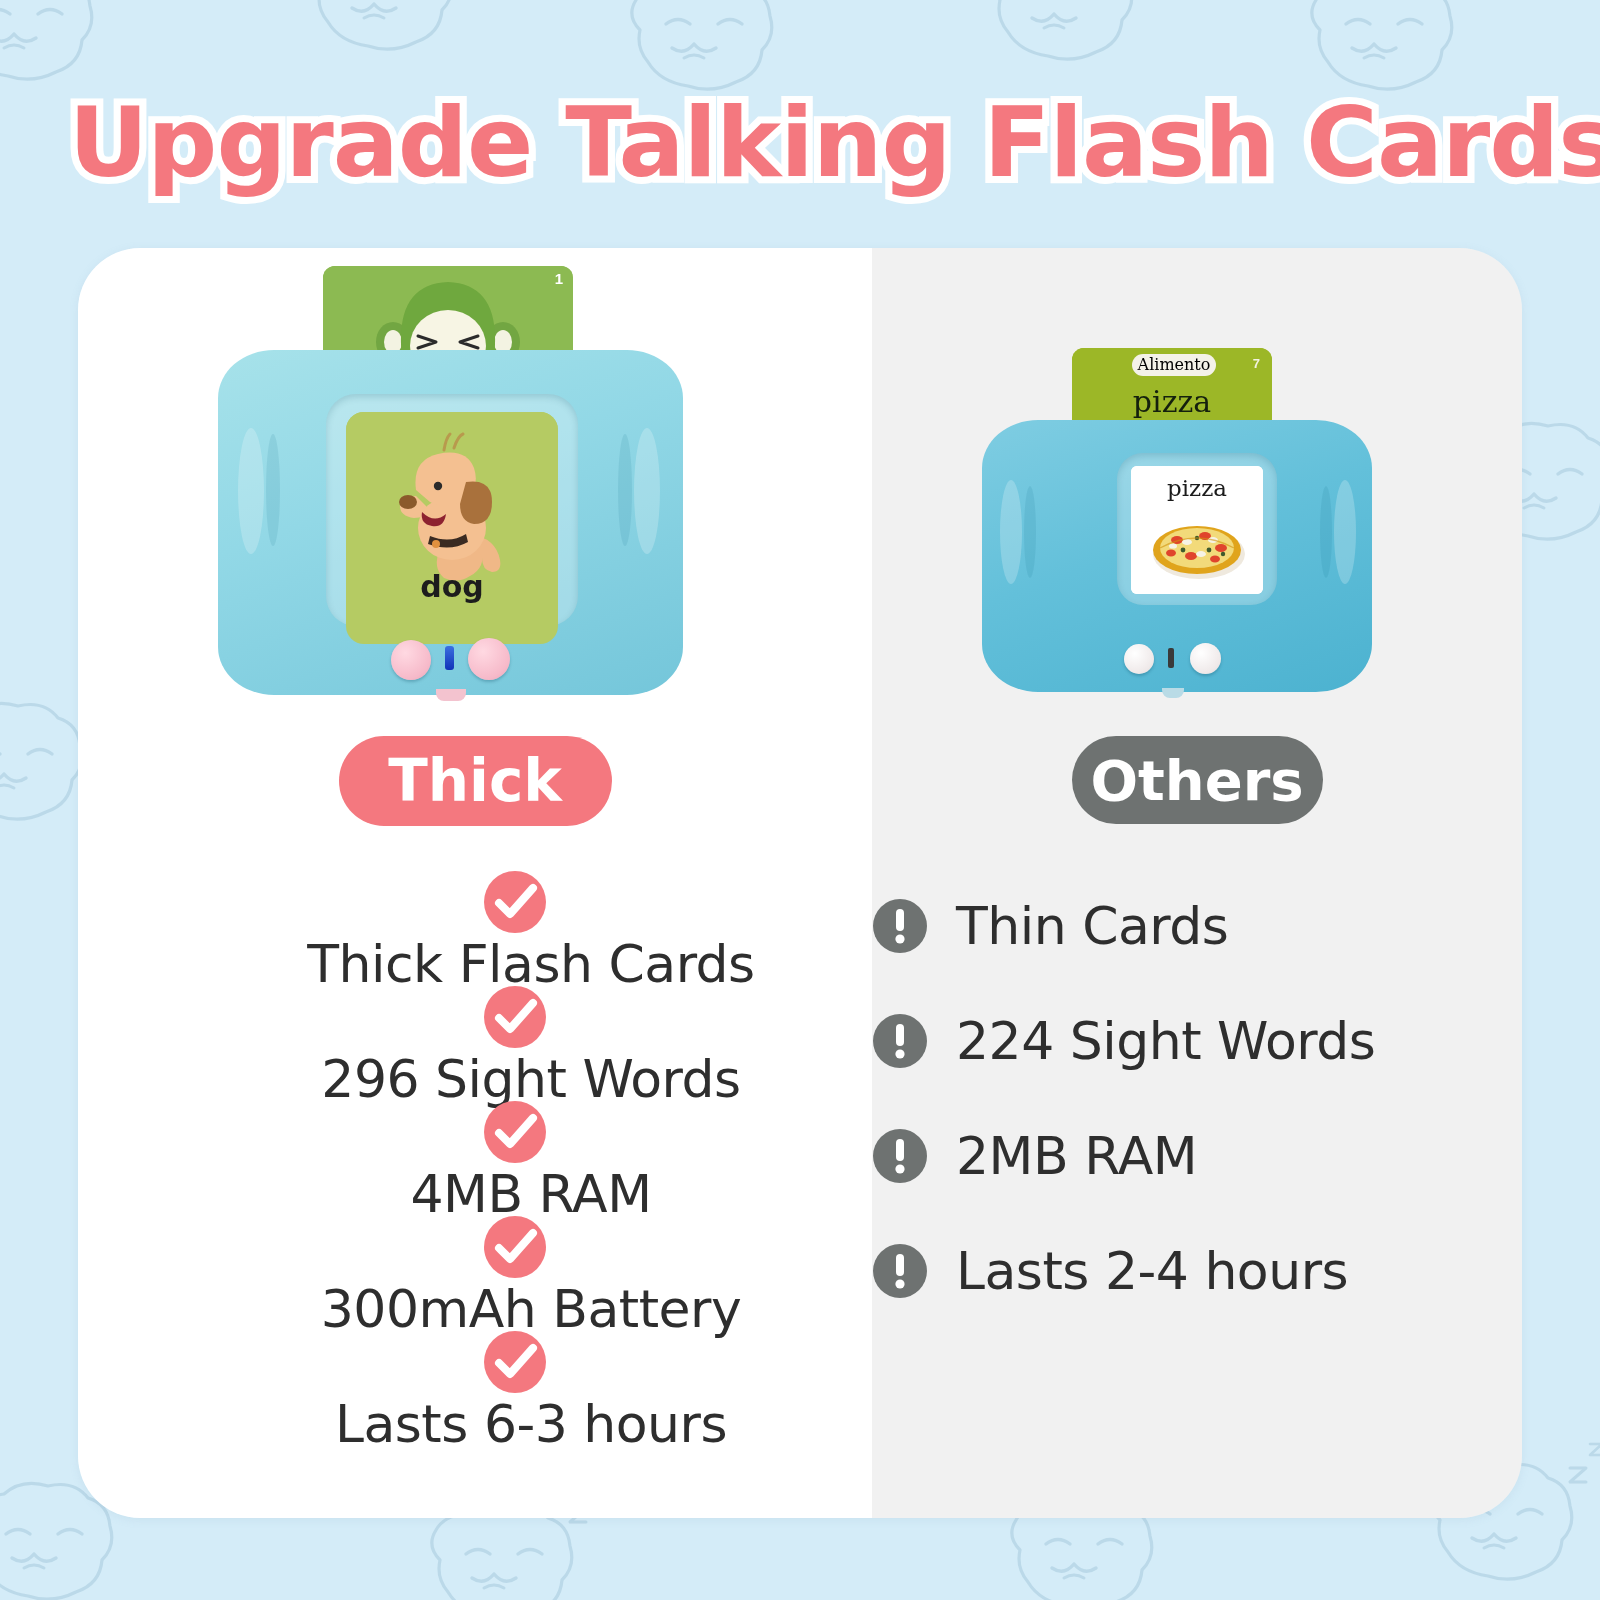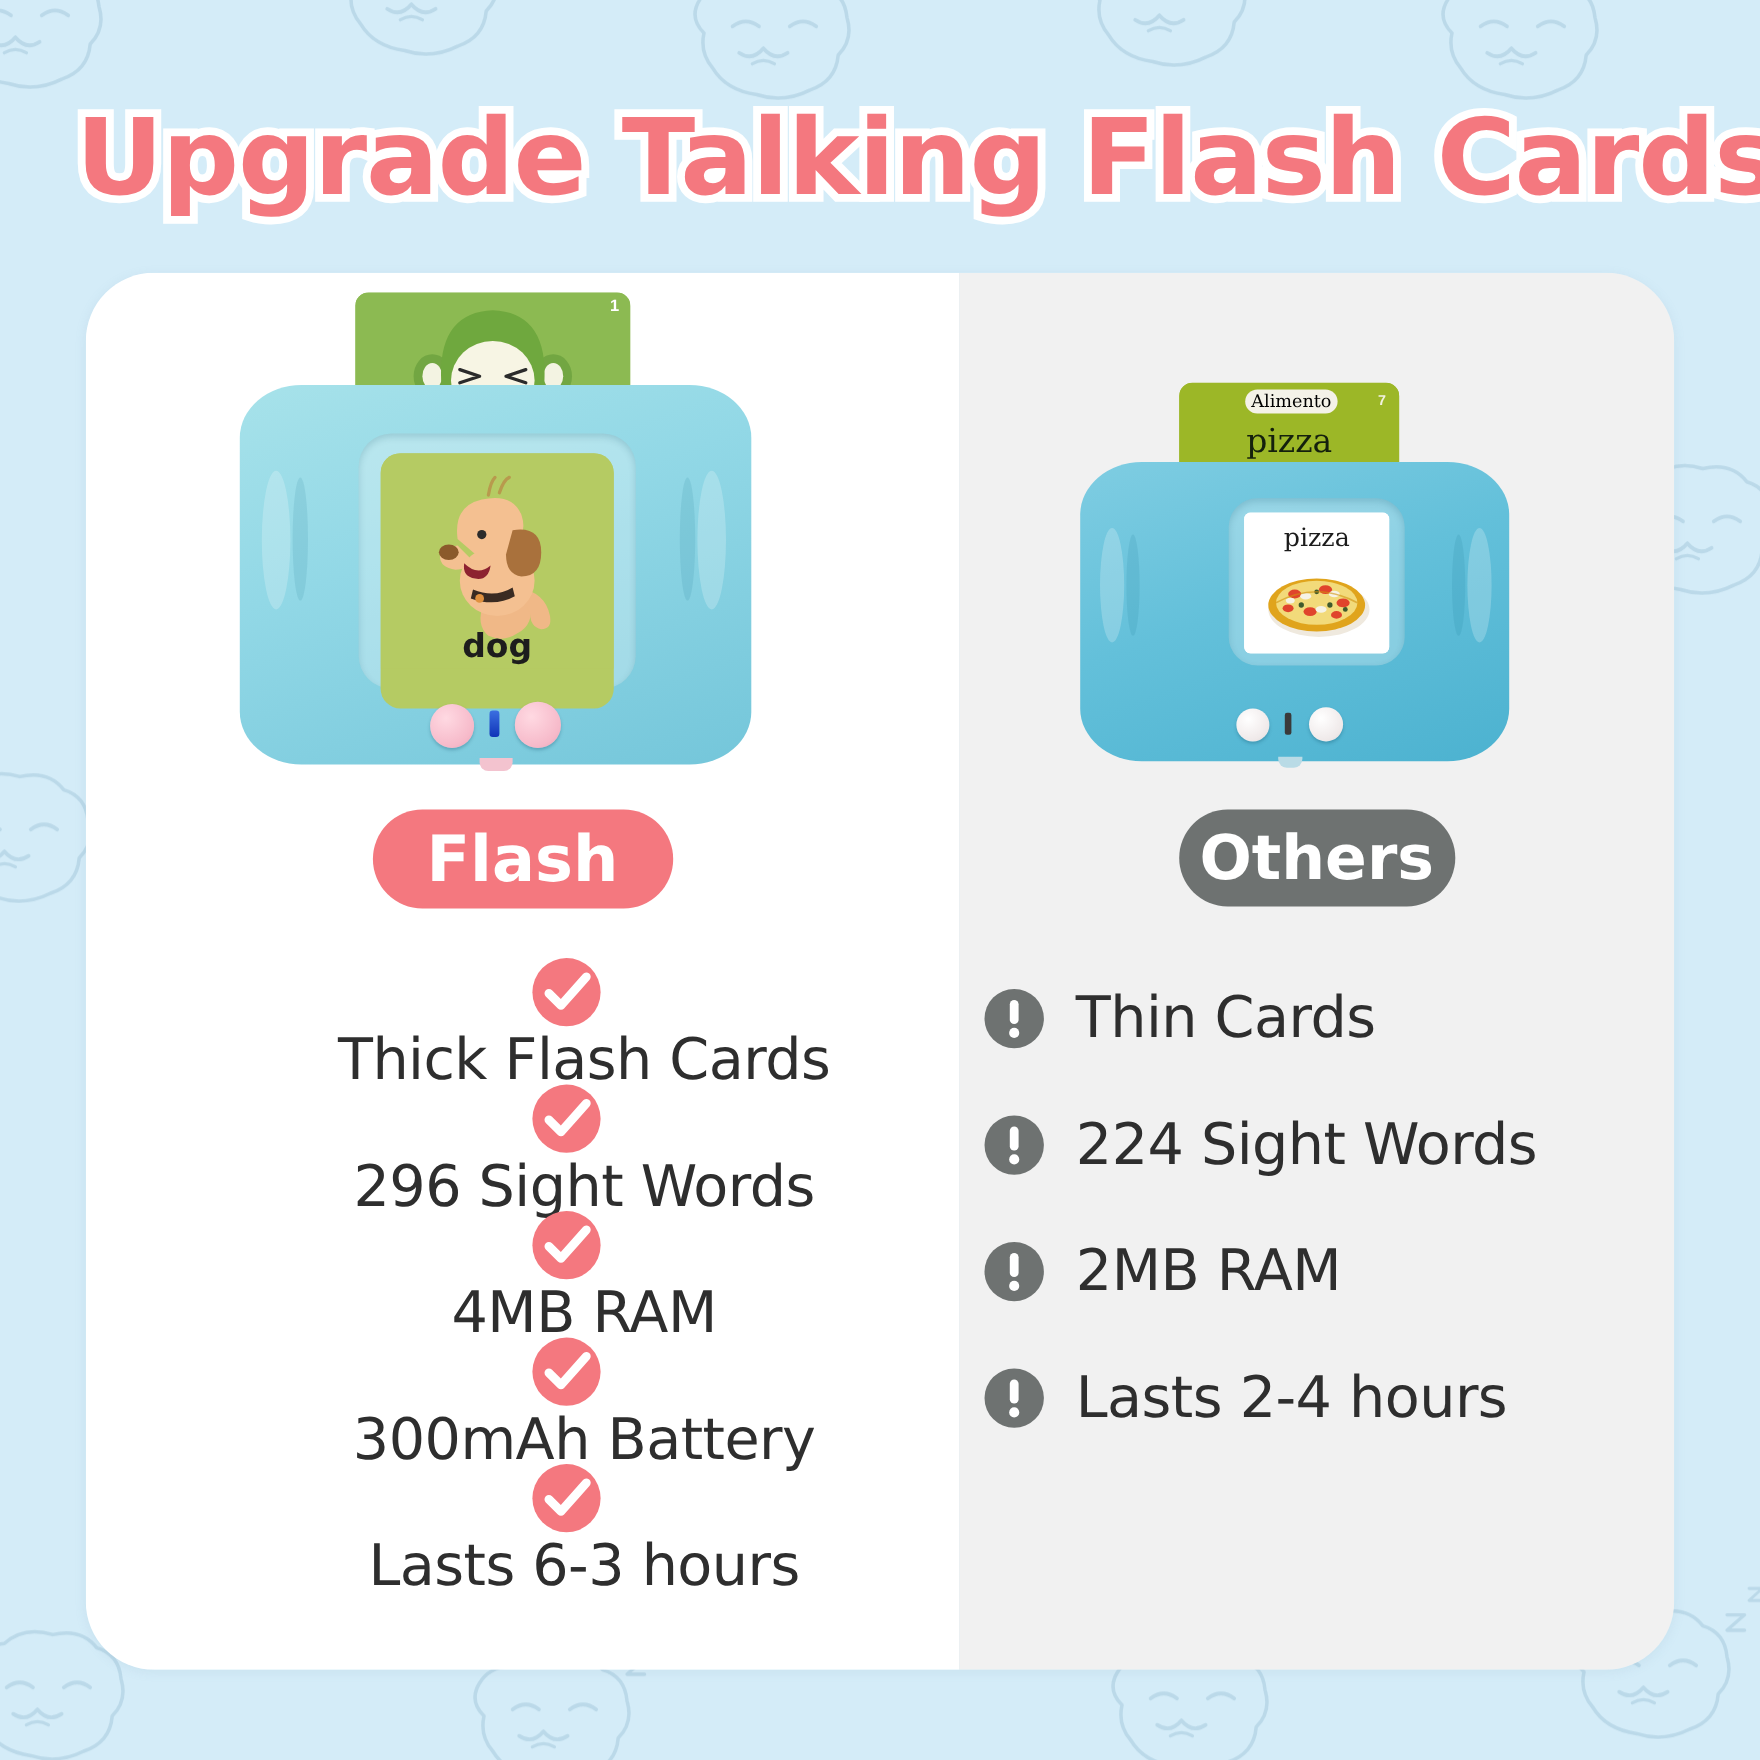--- a/index.html
+++ b/index.html
@@ -98,21 +98,21 @@
   .f-ico{flex:0 0 auto;display:flex;align-items:center;justify-content:center;}
   .f-label{
     font-family:"DejaVu Sans",sans-serif;
     color:#2e2e2e;white-space:nowrap;
   }
   #ours-list{margin-top:0;padding-left:112px;}
   #ours-list .feature-item{height:115px;flex-direction:column;}
   #ours-list .f-ico{width:64px;height:64px;margin-right:32px;}
   #ours-list .f-label{font-size:52px;letter-spacing:-.5px;}
 
-  #others-list{margin-top:0;padding-left:22px;}
+  #others-list{margin-top:0;}
   #others-list .feature-item{height:115px;}
   #others-list .f-ico{width:56px;height:56px;margin-right:28px;}
   #others-list .f-label{font-size:52px;letter-spacing:-.5px;}
 </style>
 </head>
 <body>
 
 <svg id="bg-pattern" viewBox="0 0 1600 1600" preserveAspectRatio="none" xmlns="http://www.w3.org/2000/svg">
   <defs>
     <g id="sleepy-face">
@@ -197,21 +197,21 @@
         </svg>
       </div>
 
       <div class="btn-round" style="left:313px;top:392px;width:40px;height:40px;"></div>
       <div class="led" style="left:367px;top:398px;width:9px;height:24px;"></div>
       <div class="btn-round" style="left:390px;top:390px;width:42px;height:42px;"></div>
       <div class="foot" style="left:358px;top:441px;width:30px;height:12px;"></div>
     </div>
 
     <div class="badge-row" style="margin-top:18px;">
-      <div class="badge" id="ours-badge">Flash</div>
+      <div class="badge" id="ours-badge">Thick</div>
     </div>
 
     <ul class="feature-list" id="ours-list" style="margin-top:44px;">
       <li class="feature-item">
         <span class="f-ico">
           <svg viewBox="0 0 64 64" width="64" height="64">
               <circle cx="32" cy="32" r="31" fill="#f4787f"></circle>
               <path d="M16 33 L27 44 L50 18" fill="none" stroke="#fff" stroke-width="8" stroke-linecap="round" stroke-linejoin="round"></path>
             </svg>
         </span>

